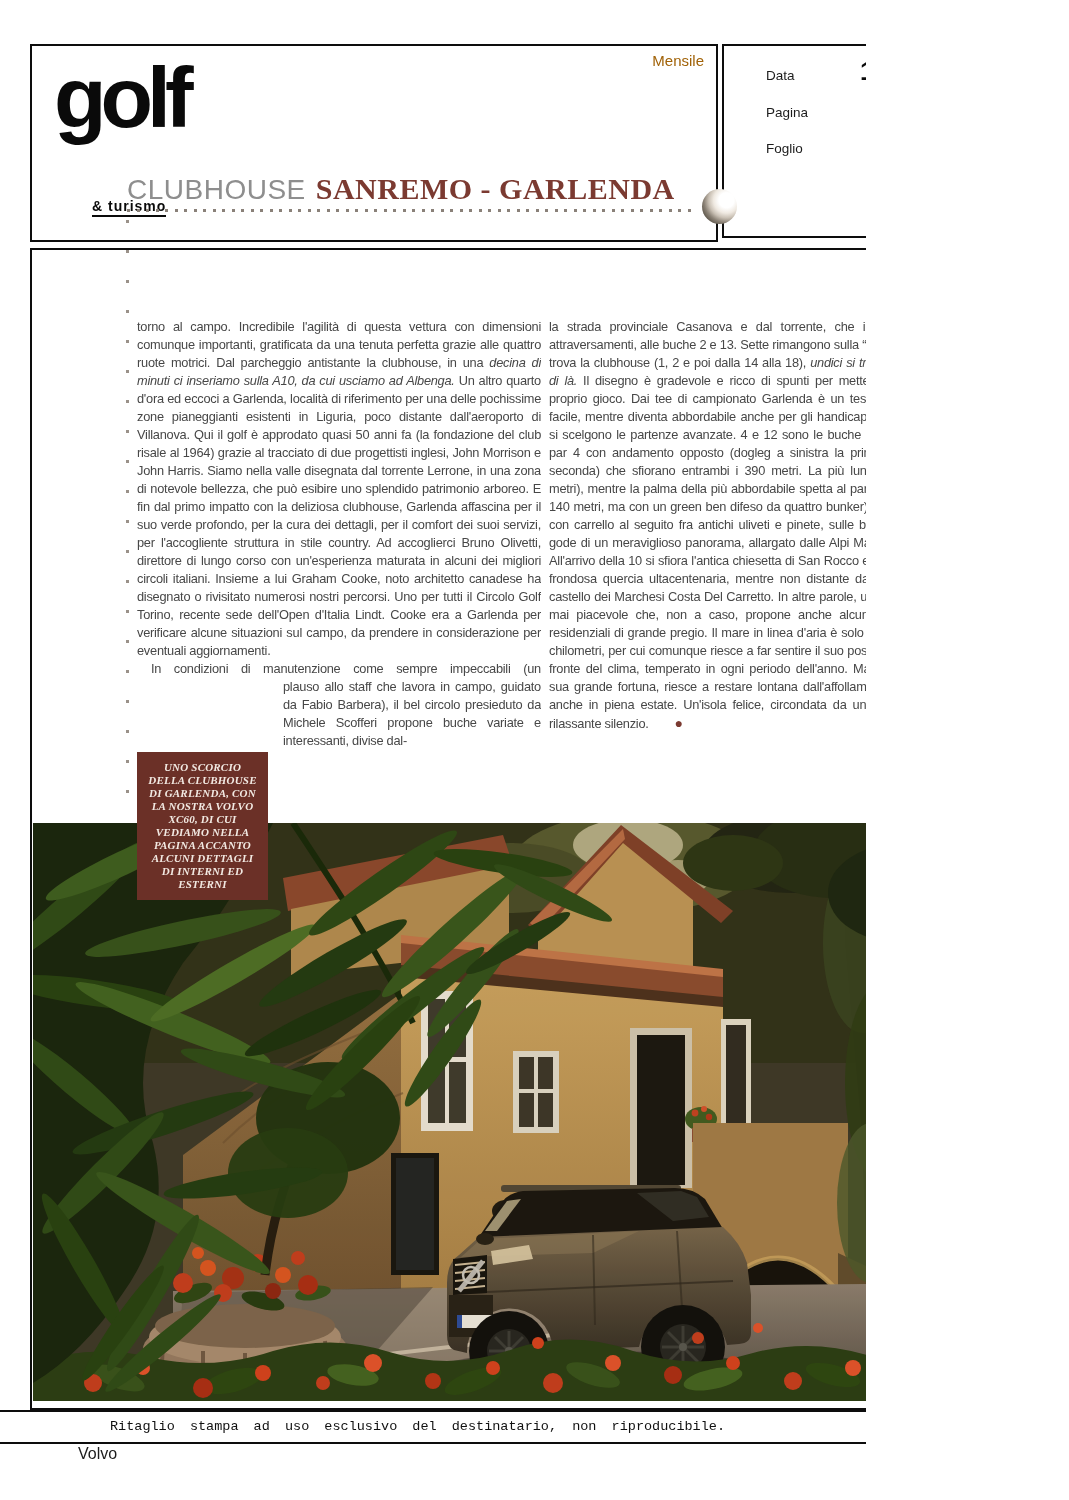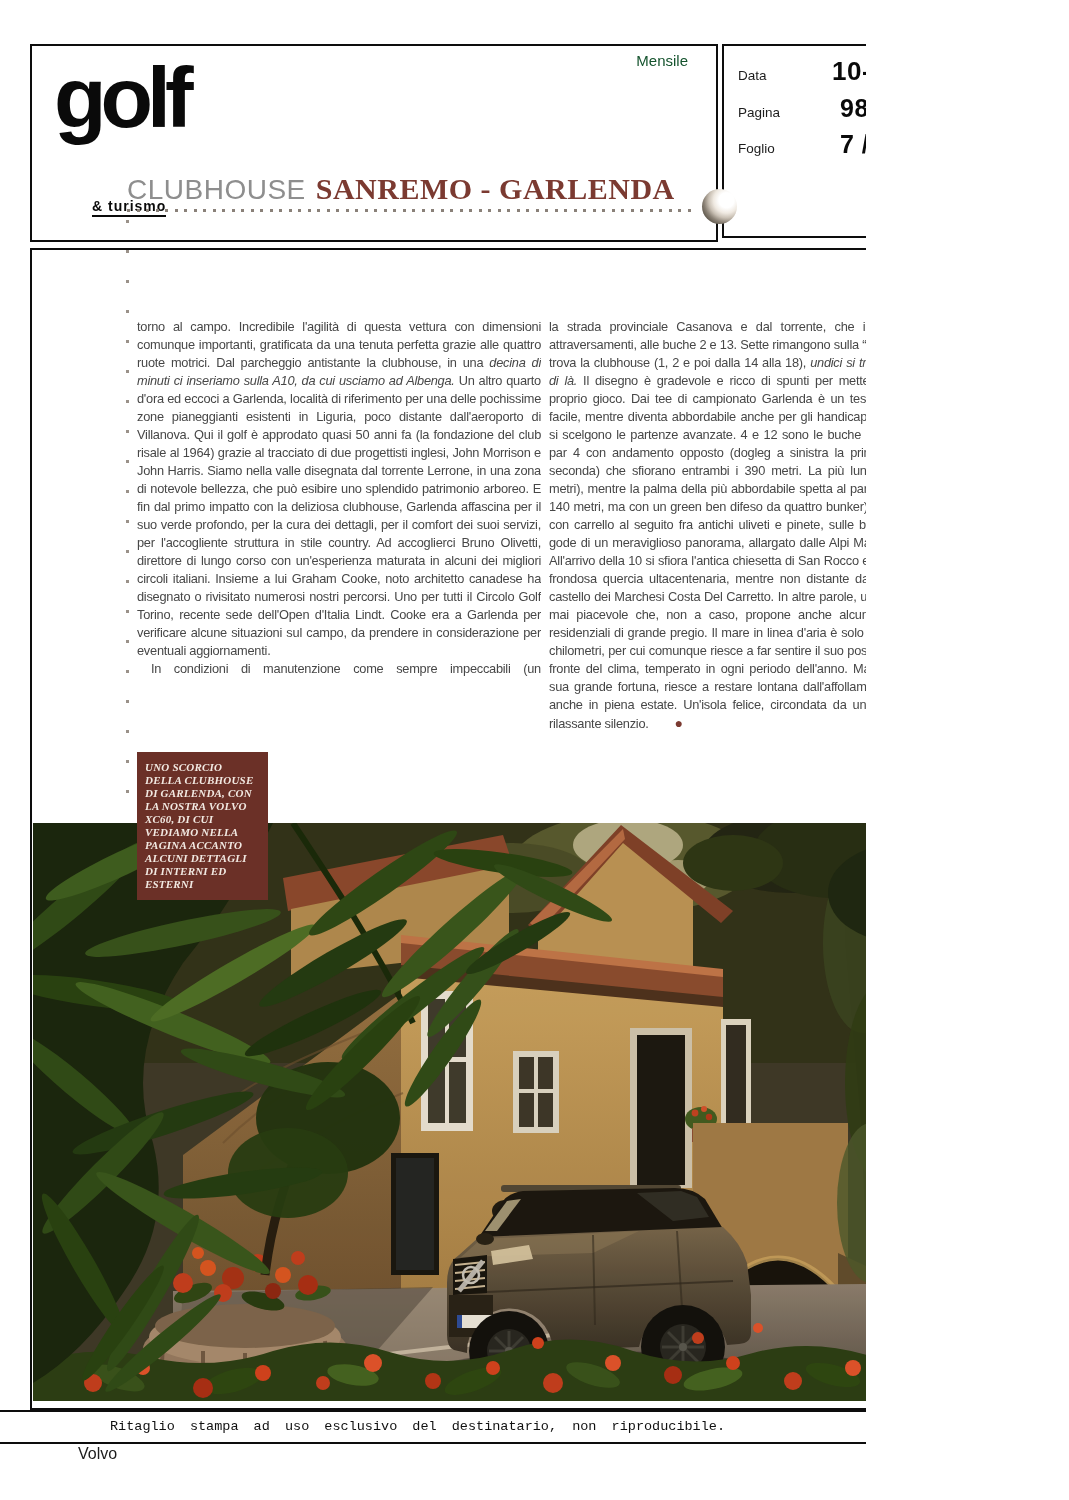--- a/index.html
+++ b/index.html
@@ -6,25 +6,25 @@
   .page{position:relative;width:866px;height:1500px;background:#fff;overflow:hidden;
         font-family:"Liberation Sans",sans-serif;color:#222;}
   .abs{position:absolute;}
 
   
   .logo-box{left:30px;top:44px;width:684px;height:194px;border:2.5px solid #0d0d0d;background:#fff;}
   .logo-main{position:absolute;left:22px;top:8px;font-size:86px;font-weight:bold;
              letter-spacing:-6px;color:#0a0a0a;line-height:1;}
   .logo-sub{position:absolute;left:60px;top:112px;font-size:14px;font-weight:bold;color:#0a0a0a;
             border-bottom:2px solid #0a0a0a;padding-bottom:1px;letter-spacing:1px;margin-top:40px;}
-  .mensile{position:absolute;right:28px;top:6px;font-size:15px;color:#14532d;}
+  .mensile{position:absolute;right:12px;top:6px;font-size:15px;color:#a16207;}
   .data-box{left:722px;top:44px;width:266px;height:194px;border:2.5px solid #0d0d0d;background:#fff;
             padding:10px 0 0 14px;box-sizing:border-box;}
   .data-row{display:flex;align-items:baseline;margin-bottom:7px;}
-  .data-row .lbl{width:70px;font-size:13.5px;color:#1c1c1c;}
+  .data-row .lbl{width:70px;font-size:13.5px;color:#1c1c1c;margin-left:28px;}
   .data-row .val{font-size:25px;font-weight:bold;color:#0a0a0a;letter-spacing:.5px;margin-left:32px;}
   .data-row:first-child .val{font-size:26px;margin-left:24px;}
 
   
   .vert{writing-mode:vertical-rl;transform:rotate(180deg);white-space:nowrap;}
   .site-vert{left:994px;top:142px;height:110px;font-size:13px;font-weight:bold;color:#0a0a0a;}
   .code-vert{left:996px;top:1358px;height:44px;font-size:10.5px;color:#555;}
 
   
   .main-frame{left:30px;top:248px;width:958px;height:1162px;border:2.5px solid #0d0d0d;background:#fff;box-sizing:border-box;}
@@ -46,21 +46,21 @@
   .col p{margin:0;}
   .it{font-style:italic;}
   .p2-intro{text-indent:14px;text-align-last:justify;}
   .wrap-text{padding-left:146px;min-height:76px;}
   .endmark{color:#7b3a31;font-size:14px;margin-left:26px;letter-spacing:0;}
 
   
   .caption-box{left:137px;top:752px;width:131px;min-height:122px;background:#6b3027;z-index:5;
                box-sizing:border-box;padding:9px 8px;}
   .caption-box p{margin:0;font-family:"Liberation Serif",serif;font-style:italic;font-weight:bold;
-                 font-size:11px;line-height:13px;color:#f2e9e2;letter-spacing:.2px;}
+                 font-size:11px;line-height:13px;color:#f2e9e2;letter-spacing:.2px;text-align:center;}
 
   
   .photo{left:33px;top:823px;width:932px;height:578px;overflow:hidden;background:#3a3626;}
   .photo svg{display:block;width:100%;height:100%;}
 
   
   .strip{left:0;top:1410px;width:990px;height:34px;border-top:2.5px solid #0d0d0d;border-bottom:2.5px solid #0d0d0d;
          border-right:2.5px solid #0d0d0d;box-sizing:border-box;background:#fff;
          font-family:"Liberation Mono",monospace;font-size:13.5px;color:#111;
          line-height:29px;padding-left:110px;word-spacing:7px;}
@@ -101,20 +101,21 @@
   <div class="abs heading">
     <span class="kicker">CLUBHOUSE</span><span class="title">SANREMO - GARLENDA</span>
   </div>
   <div class="abs dot-rule"></div>
   <div class="abs moon"></div>
   <div class="abs dot-rule-v"></div>
 
   <div class="abs col col-left">
     <p><span>torno al campo. Incredibile l'agilità di questa vettura con dimensioni comunque importanti, gratificata da una tenuta perfetta grazie alle quattro ruote motrici. Dal parcheggio antistante la clubhouse, in una </span><span class="it">decina di minuti ci inseriamo sulla A10, da cui usciamo ad Albenga.</span><span> Un altro quarto d'ora ed eccoci a Garlenda, località di riferimento per una delle pochissime zone pianeggianti esistenti in Liguria, poco distante dall'aeroporto di Villanova. Qui il golf è approdato quasi 50 anni fa (la fondazione del club risale al 1964) grazie al tracciato di due progettisti inglesi, John Morrison e John Harris. Siamo nella valle disegnata dal torrente Lerrone, in una zona di notevole bellezza, che può esibire uno splendido patrimonio arboreo. E fin dal primo impatto con la deliziosa clubhouse, Garlenda affascina per il suo verde profondo, per la cura dei dettagli, per il comfort dei suoi servizi, per l'accogliente struttura in stile country. Ad accoglierci Bruno Olivetti, direttore di lungo corso con un'esperienza maturata in alcuni dei migliori circoli italiani. Insieme a lui Graham Cooke, noto architetto canadese ha disegnato o rivisitato numerosi nostri percorsi. Uno per tutti il Circolo Golf Torino, recente sede dell'Open d'Italia Lindt. Cooke era a Garlenda per verificare alcune situazioni sul campo, da prendere in considerazione per eventuali aggiornamenti.</span></p>
     <p class="p2-intro">In condizioni di manutenzione come sempre impeccabili (un</p>
+    <p class="wrap-text">plauso allo staff che lavora in campo, guidato da Fabio Barbera), il bel circolo presieduto da Michele Scofferi propone buche variate e interessanti, divise dal-</p>
   </div>
 
   <div class="abs col col-right">
     <p><span><span>la strada provinciale Casanova e dal torrente, che impongono due attraversamenti, alle buche 2 e 13. Sette rimangono sulla “sponda” dove si trova la clubhouse (1, 2 e poi dalla 14 alla 18), </span><span class="it">undici si trovano invece al di là.</span><span> Il disegno è gradevole e ricco di spunti per mettere alla prova il proprio gioco. Dai tee di campionato Garlenda è un test senz'altro non facile, mentre diventa abbordabile anche per gli handicap meno bassi se si scelgono le partenze avanzate. 4 e 12 sono le buche più temibili, due par 4 con andamento opposto (dogleg a sinistra la prima, a destra la seconda) che sfiorano entrambi i 390 metri. La più lunga è la 5 (490 metri), mentre la palma della più abbordabile spetta al par 3 della 7 (circa 140 metri, ma con un green ben difeso da quattro bunker). Passeggiando con carrello al seguito fra antichi uliveti e pinete, sulle buche più alte si gode di un meraviglioso panorama, allargato dalle Alpi Marittime al mare. All'arrivo della 10 si sfiora l'antica chiesetta di San Rocco e la sua celebre, frondosa quercia ultacentenaria, mentre non distante dalla 2 si trova il castello dei Marchesi Costa Del Carretto. In altre parole, una zona quanto mai piacevole che, non a caso, propone anche alcune piccole aree residenziali di grande pregio. Il mare in linea d'aria è solo a una decina di chilometri, per cui comunque riesce a far sentire il suo positivo influsso sul fronte del clima, temperato in ogni periodo dell'anno. Ma Garlenda, per sua grande fortuna, riesce a restare lontana dall'affollamento del litorale anche in piena estate. Un'isola felice, circondata da un mare verde di rilassante silenzio.</span></span><span class="endmark">●</span></p>
   </div>
 
   <div class="abs caption-box">
     <p>UNO SCORCIO DELLA CLUBHOUSE DI GARLENDA, CON LA NOSTRA VOLVO XC60, DI CUI VEDIAMO NELLA PAGINA ACCANTO ALCUNI DETTAGLI DI INTERNI ED ESTERNI</p>
   </div>
 

